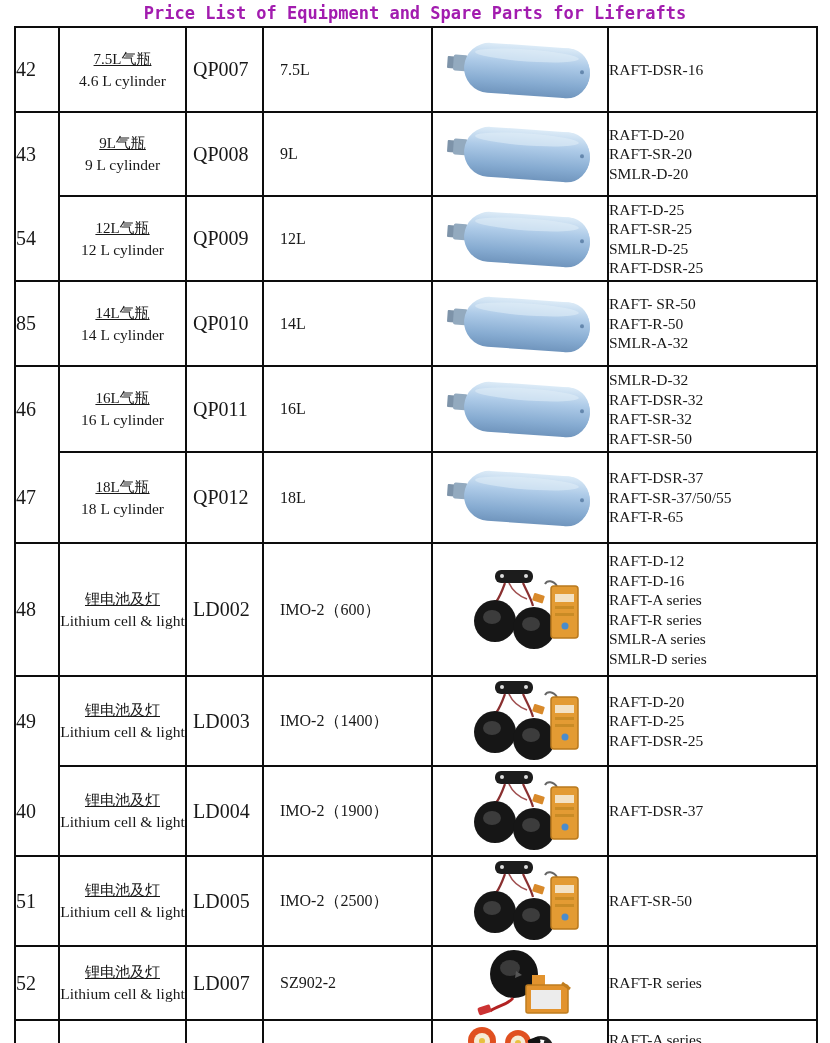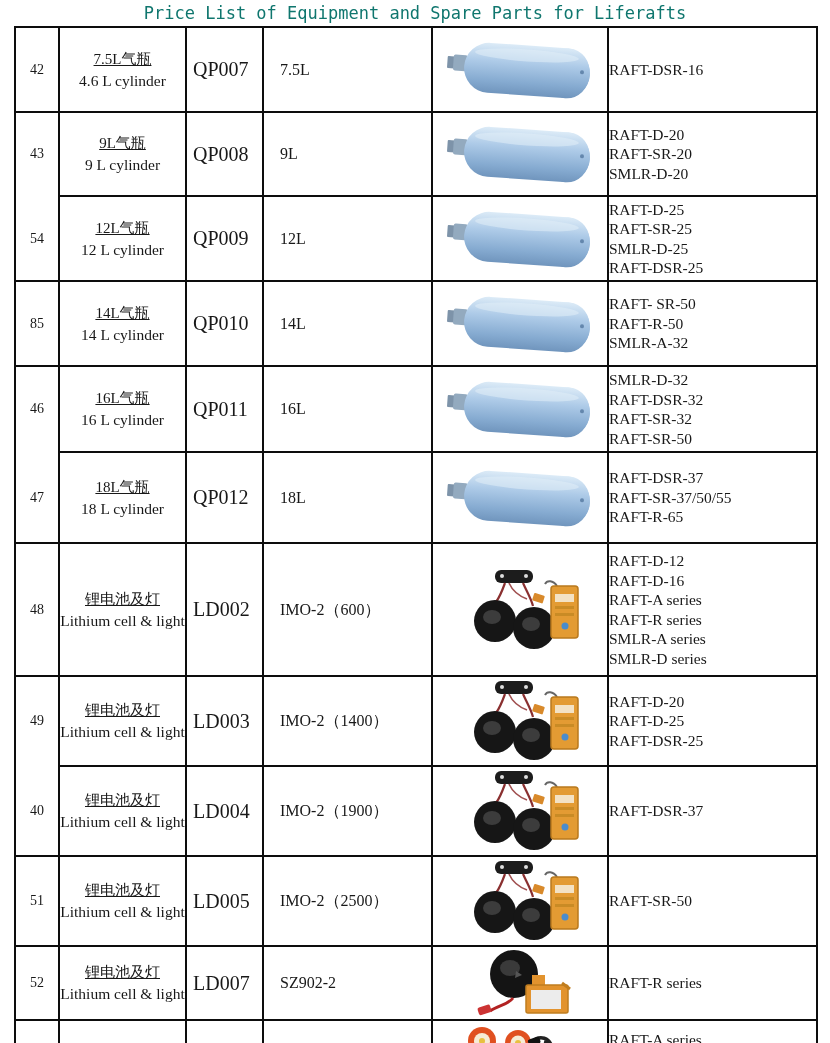--- a/index.html
+++ b/index.html
@@ -1,25 +1,25 @@
 <!DOCTYPE html>
 <html><head>
 <meta charset="utf-8">
 <style>
   html,body{margin:0;padding:0;background:#ffffff;}
   body{width:830px;height:1043px;overflow:hidden;color:#181818;
        font-family:"Liberation Serif",serif;}
   .title{margin:0;padding:2px 0 1px 0;text-align:center;
-         font-family:"DejaVu Sans Mono",monospace;font-weight:normal;
-         font-size:17px;line-height:23px;color:#0f766e;}
+         font-family:"DejaVu Sans Mono",monospace;font-weight:bold;
+         font-size:17px;line-height:23px;color:#a21caf;}
   table.price-table{border-collapse:collapse;table-layout:fixed;
         margin-left:14px;width:802px;}
   td{border:2px solid #0d0d0d;vertical-align:middle;padding:0;
      font-size:15.5px;line-height:1.25;overflow:hidden;}
-  td.c-no{text-align:center;font-size:14px;}
+  td.c-no{font-size:20px;}
   td.c-name{text-align:center;}
   td.c-name .cn{font-size:15px;line-height:21px;text-decoration:underline;}
   td.c-name .en{font-size:15.5px;line-height:21px;}
   td.c-code{padding-left:6px;font-size:20px;}
   td.c-spec{padding-left:16px;font-size:16px;margin-top:20px;}
   td.c-img{text-align:center;}
   td.c-img svg{display:block;margin:0 auto;}
   td.c-models{white-space:pre-line;font-size:15.5px;
               line-height:19.5px;}
   

